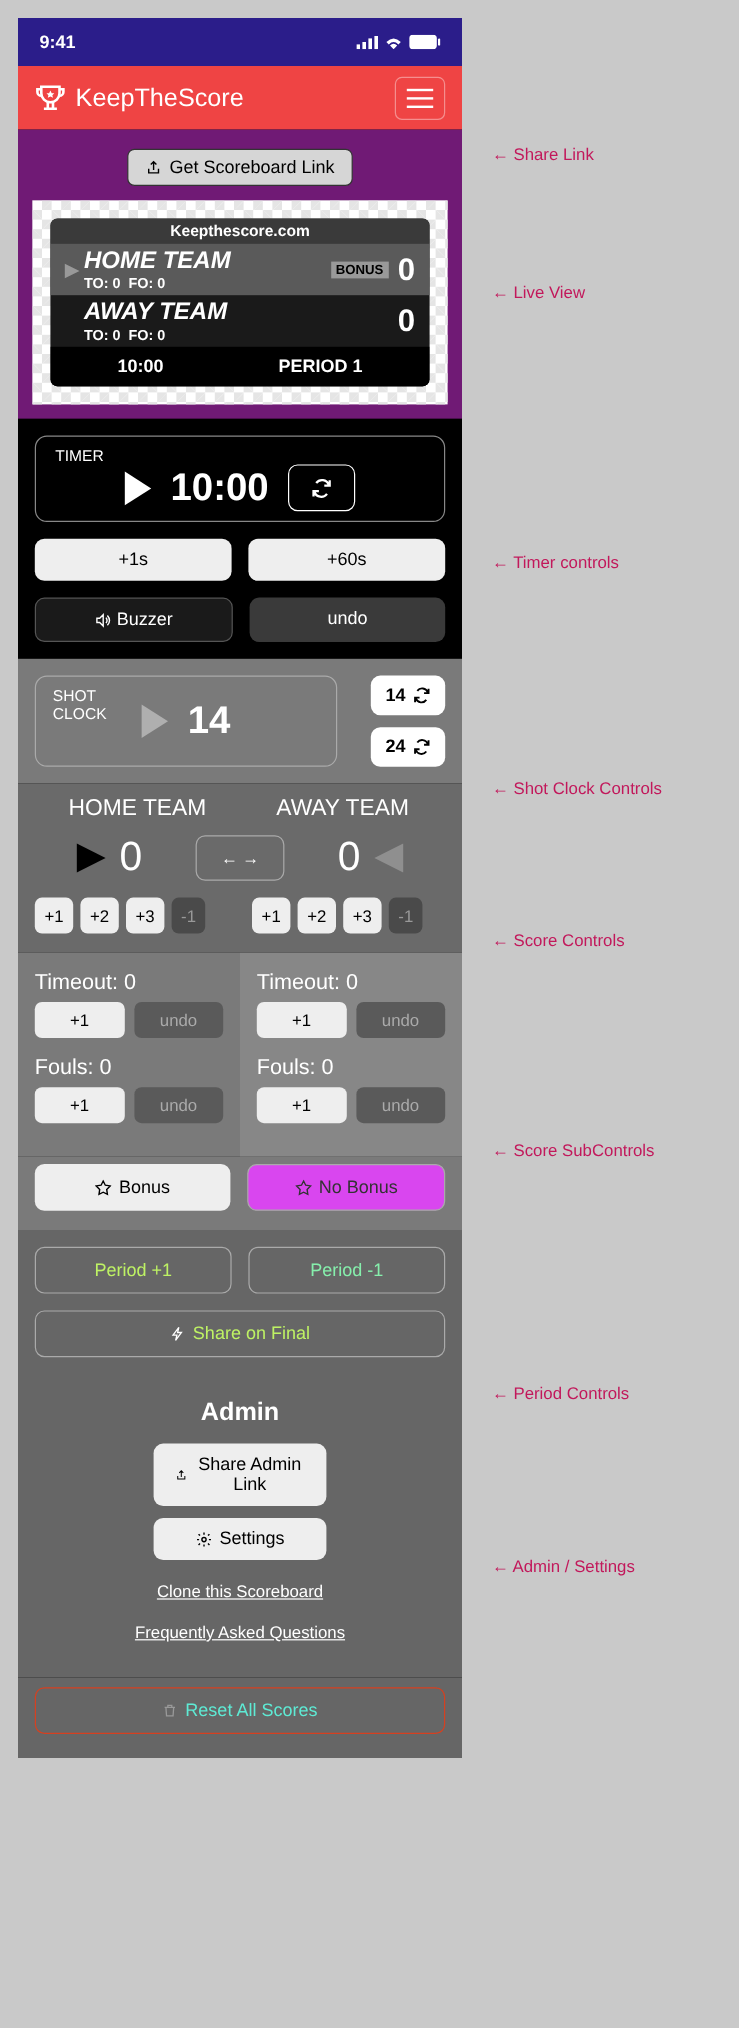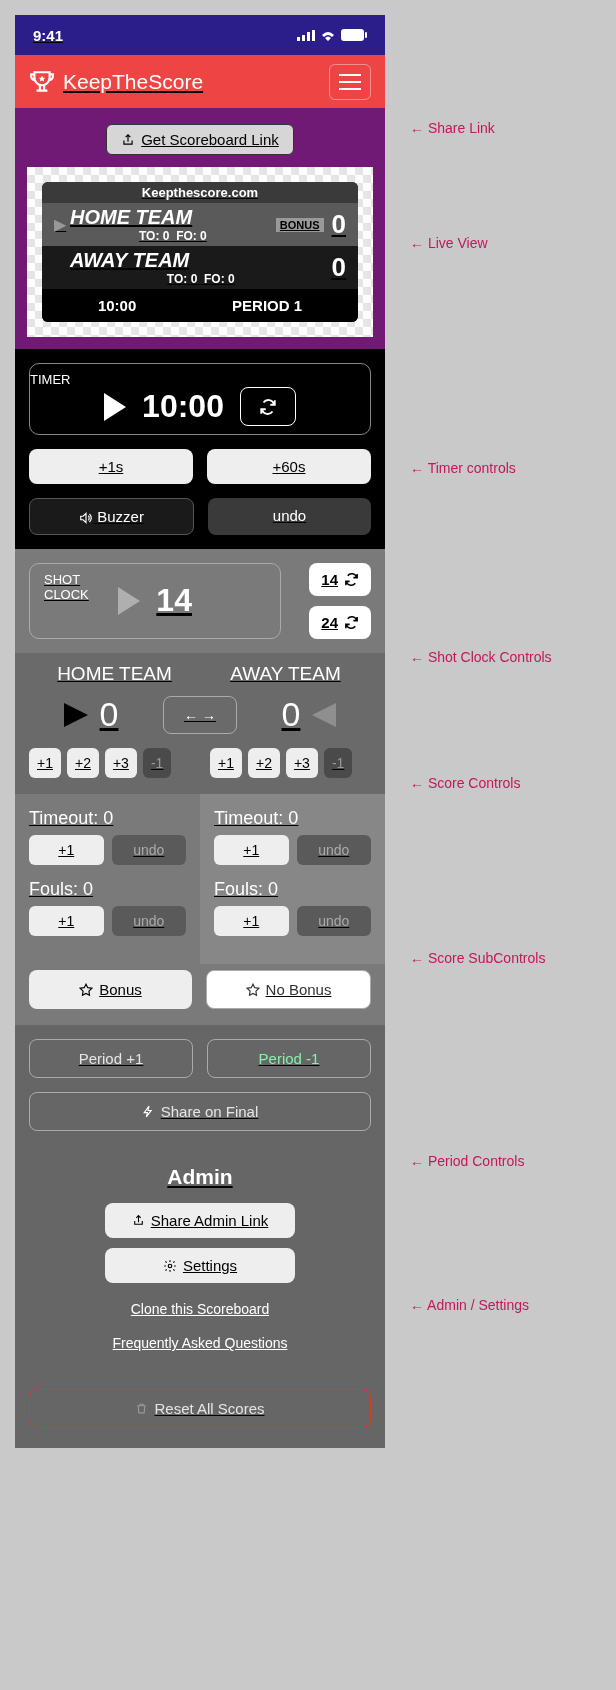--- a/index.html
+++ b/index.html
@@ -1,17 +1,17 @@
 <!DOCTYPE html>
 <html><head>
 <meta charset="utf-8">
 <style>
 * { box-sizing: border-box; margin: 0; padding: 0; }
 body { background: #c9c9c9; font-family: -apple-system, Helvetica, Arial, sans-serif; display: flex; }
-.phone { width: 370px; background: #000; margin: 15px; text-decoration: underline; }
+.phone { width: 370px; background: #000; margin: 15px; }
 .annotations { padding: 35px 10px; color: #c2185b; font-size: 14px; }
 .annotations div { position: absolute; }
 
 .status-bar { background: #2b1d8a; height: 40px; display: flex; justify-content: space-between; align-items: center; padding: 0 18px; color: #fff; font-size: 15px; font-weight: 600; }
 .status-icons { display: flex; gap: 5px; align-items: center; }
 .top-nav { background: #ef4444; height: 53px; display: flex; justify-content: space-between; align-items: center; padding: 0 14px; }
 .brand { display: flex; align-items: center; gap: 8px; color: #fff; font-size: 21px; font-weight: 500; }
 .hamburger { width: 42px; height: 36px; border: 1px solid rgba(255,255,255,0.4); border-radius: 6px; display: flex; flex-direction: column; justify-content: center; align-items: center; gap: 5px; }
 .hamburger span { width: 22px; height: 2px; background: #fff; }
 
@@ -19,27 +19,27 @@
 .share-btn { background: #d6d6d6; border: 1px solid #333; border-radius: 6px; padding: 6px 14px; margin: 4px auto 12px; display: flex; align-items: center; gap: 6px; font-size: 15px; width: fit-content; }
 
 .preview-wrap { background-image: linear-gradient(45deg,#e5e5e5 25%,transparent 25%),linear-gradient(-45deg,#e5e5e5 25%,transparent 25%),linear-gradient(45deg,transparent 75%,#e5e5e5 75%),linear-gradient(-45deg,transparent 75%,#e5e5e5 75%); background-size: 16px 16px; background-position: 0 0,0 8px,8px -8px,-8px 0; background-color: #fff; padding: 15px; }
 .scoreboard { background: #1a1a1a; border-radius: 6px; overflow: hidden; }
 .sb-header { background: #3a3a3a; color: #fff; text-align: center; font-size: 13px; padding: 3px; font-weight: 600; }
 .sb-row { display: flex; align-items: center; padding: 3px 12px; color: #fff; }
 .sb-row.active { background: #5a5a5a; }
 .sb-arrow { width: 12px; margin-right: 4px; color: #999; }
 .sb-teaminfo { flex: 1; }
 .sb-teamname { font-size: 20px; font-weight: 700; font-style: italic; }
-.sb-teamstats { font-size: 12px; font-weight: 600; text-align: center; }
+.sb-teamstats { font-size: 12px; font-weight: 600; }
 .sb-bonus { background: #999; color: #000; font-size: 11px; font-weight: 700; padding: 1px 4px; margin-right: 8px; }
 .sb-score { font-size: 26px; font-weight: 700; }
 .sb-footer { background: #000; display: flex; justify-content: space-around; padding: 8px; color: #fff; font-weight: 700; font-size: 15px; }
 
 .black-section2 { background: #000; padding: 14px; }
-.timer-box { border: 1px solid #888; border-radius: 10px; padding: 8px 0; color: #fff; }
+.timer-box { border: 1px solid #888; border-radius: 10px; padding: 8px 16px; color: #fff; }
 .timer-label { font-size: 13px; }
 .timer-row { display: flex; align-items: center; justify-content: center; gap: 16px; }
 .play-btn { width: 0; height: 0; border-left: 22px solid #fff; border-top: 14px solid transparent; border-bottom: 14px solid transparent; }
 .timer-val { font-size: 32px; font-weight: 600; }
 .reset-btn { border: 1px solid #fff; border-radius: 8px; padding: 8px 18px; font-size: 18px; color: #fff; }
 .btn-row { display: flex; gap: 14px; margin-top: 14px; }
 .btn-white { flex: 1; background: #eee; border-radius: 8px; padding: 9px; text-align: center; font-size: 15px; }
 .btn-dark { flex: 1; background: #1a1a1a; border: 1px solid #555; border-radius: 8px; padding: 9px; text-align: center; color: #fff; font-size: 15px; }
 .btn-grey { flex: 1; background: #3a3a3a; border-radius: 8px; padding: 9px; text-align: center; color: #fff; font-size: 15px; }
 
@@ -69,33 +69,33 @@
 .sub-col.left { background: #7a7a7a; }
 .sub-col.right { background: #878787; }
 .sub-label { color: #fff; font-size: 18px; margin-bottom: 6px; }
 .sub-row { display: flex; gap: 8px; margin-bottom: 14px; }
 .sub-btn { flex: 1; background: #eee; border-radius: 6px; padding: 7px; text-align: center; font-size: 14px; }
 .sub-btn.undo { background: #5a5a5a; color: #aaa; }
 
 .bonus-row { display: flex; gap: 14px; padding: 6px 14px 16px; background: #7a7a7a; }
 .bonus-btn { flex: 1; border-radius: 8px; padding: 10px; text-align: center; font-size: 15px; display:flex; align-items:center; justify-content:center; gap:6px; }
 .bonus-btn.active { background: #eee; }
-.bonus-btn.inactive { background: #ffffff; border: 1px solid #aaa; color: #333; }
+.bonus-btn.inactive { background: #d946ef; border: 1px solid #aaa; color: #333; }
 
 .period-section { background: #666; padding: 14px; }
-.period-btn { border: 1px solid #aaa; border-radius: 8px; padding: 10px; text-align: center; color: #e5e5e5; font-size: 15px; flex: 1; }
+.period-btn { border: 1px solid #aaa; border-radius: 8px; padding: 10px; text-align: center; color: #bef264; font-size: 15px; flex: 1; }
 .period-btn.disabled { color: #86efac; }
 
 .admin-section { background: #666; padding: 20px 14px 30px; text-align: center; }
 .admin-title { color: #fff; font-size: 21px; font-weight: 700; margin-bottom: 14px; }
-.admin-btn { background: #eee; border-radius: 8px; padding: 9px 18px; width: 190px; margin: 0 auto 10px; font-size: 15px; display:flex; align-items:center; justify-content:center; gap:6px; }
+.admin-btn { background: #eee; border-radius: 8px; padding: 9px 18px; width: 144px; margin: 0 auto 10px; font-size: 15px; display:flex; align-items:center; justify-content:center; gap:6px; }
 .admin-link { color: #fff; text-decoration: underline; font-size: 14px; display: block; margin-top: 18px; }
 
 .reset-section { background: #666; padding: 8px 14px 20px; }
-.reset-all { border: 1px solid #d64020; border-radius: 8px; padding: 10px; text-align: center; color: #e5e5e5; font-size: 15px; display:flex; align-items:center; justify-content:center; gap:6px; }
+.reset-all { border: 1px solid #d64020; border-radius: 8px; padding: 10px; text-align: center; color: #5eead4; font-size: 15px; display:flex; align-items:center; justify-content:center; gap:6px; }
 
 svg { display: inline-block; vertical-align: middle; }
 </style>
 </head>
 <body>
 
 <div class="phone">
 
   <div class="status-bar">
     <span>9:41</span>

